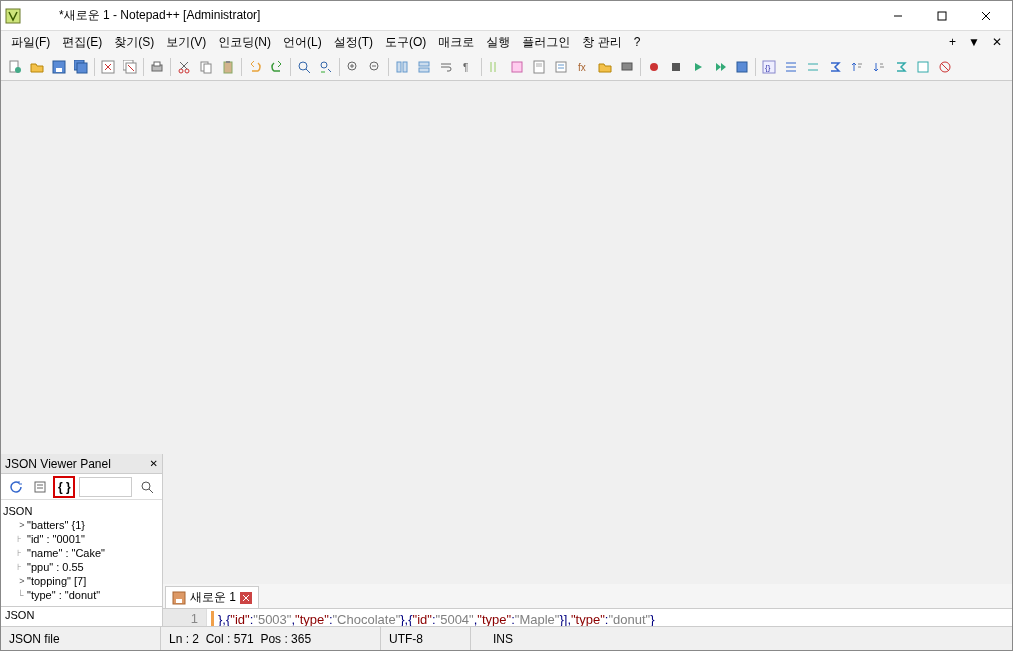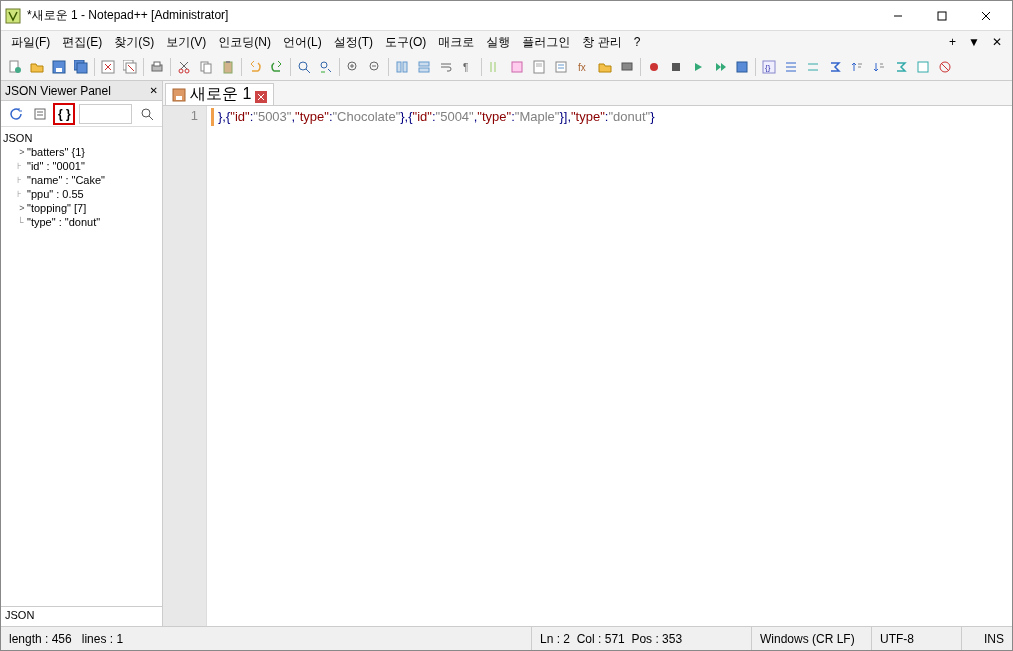--- a/index.html
+++ b/index.html
@@ -3,57 +3,57 @@
 <meta charset="utf-8">
 <style>
 * { margin: 0; padding: 0; box-sizing: border-box; font-family: "Segoe UI", Tahoma, sans-serif; }
 html, body { width: 1013px; height: 651px; overflow: hidden; background: #fff; }
 
 .window { width: 1013px; height: 651px; border: 1px solid #888; display: flex; flex-direction: column; background: #f0f0f0; }
 
 
 .titlebar { height: 30px; display: flex; align-items: center; padding: 0 4px; background: #fff; border-bottom: 1px solid #ddd; }
 .titlebar .icon { width: 16px; height: 16px; margin-right: 6px; }
-.titlebar .title { flex: 1; font-size: 12px; color: #000; }
+.titlebar .title { flex: 1; font-size: 12px; color: #000; margin-left: 32px; }
 .titlebar .wbtn { width: 44px; height: 28px; display: flex; align-items: center; justify-content: center; font-size: 12px; }
 
 
 .menubar { height: 22px; display: flex; align-items: center; padding: 0 4px; background: #f5f5f5; font-size: 12px; }
 .menubar .mitem { padding: 6px 6px; cursor: default; }
 .menubar .spacer { flex: 1; }
 .menubar .rbtn { padding: 2px 6px; font-size: 12px; }
 
 
 .toolbar { height: 28px; display: flex; align-items: center; padding: 2px 4px; background: #f5f5f5; border-bottom: 1px solid #ccc; gap: 2px; overflow: hidden; }
 .tbtn { width: 20px; height: 20px; display: flex; align-items: center; justify-content: center; border: 1px solid transparent; }
 .tsep { width: 1px; height: 18px; background: #ccc; margin: 0 1px; }
 .tbtn svg { width: 14px; height: 14px; }
 
 
-.body { flex: 1; display: flex; overflow: hidden; }
+.body { flex: 1; display: flex; overflow: hidden; align-items: flex-end; }
 
 
 .jsonpanel { width: 162px; display: flex; flex-direction: column; border-right: 1px solid #ccc; background: #f5f5f5; }
 .jp-title { height: 20px; display: flex; align-items: center; justify-content: space-between; padding: 0 4px; font-size: 12px; background: #e8e8e8; border-bottom: 1px solid #ccc; }
 .jp-toolbar { height: 26px; display: flex; align-items: center; padding: 2px 4px; gap: 2px; background: #fff; border-bottom: 1px solid #ddd; }
 .jp-btn { width: 22px; height: 22px; display: flex; align-items: center; justify-content: center; border: 1px solid transparent; font-size: 12px; }
 .jp-btn.highlight { border: 2px solid #d40000; }
 .jp-search { flex: 1; height: 20px; border: 1px solid #ccc; font-size: 11px; padding: 0 2px; min-width: 0; margin: 0 2px; }
 .jp-tree { flex: 1; background: #fff; font-size: 11px; padding: 4px 2px; overflow: auto; }
 .jp-tree .root { font-weight: normal; }
 .jp-tree .node { white-space: nowrap; padding: 1px 0; display: flex; align-items: center; }
 .jp-tree .indent { display: inline-block; width: 14px; }
 .jp-tree .exp { width: 10px; display: inline-block; color: #555; font-size: 9px; text-align:center; }
 .jp-tree .branch { display: inline-block; width: 10px; color: #999; font-size: 9px; }
 .jp-bottom { height: 20px; font-size: 11px; padding: 2px 4px; border-top: 1px solid #ccc; background:#fff; }
 
 
 .editor { flex: 1; display: flex; flex-direction: column; background: #fff; }
 .tabbar { height: 24px; display: flex; align-items: flex-end; padding: 0 2px; background: #f5f5f5; }
-.etab { height: 22px; display: flex; align-items: center; padding: 8px 6px; background: #fff; border: 1px solid #ccc; border-bottom: none; font-size: 16px; gap: 4px;}
+.etab { height: 22px; display: flex; align-items: center; padding: 8px 6px; background: #fff; border: 1px solid #ccc; border-bottom: none; font-size: 12px; gap: 4px;}
 .etab .ticon { width: 14px; height: 14px; }
 .etab .tclose { width: 12px; height: 12px; }
 
 .editbody { flex: 1; display: flex; position: relative; background: #fff; border-top:1px solid #ccc;}
 .gutter { width: 44px; background: #e8e8e8; text-align: right; padding: 2px 8px 0 0; font-family: Consolas, monospace; font-size: 13px; color: #888; border-right: 1px solid #ddd; }
 .codewrap { flex: 1; position: relative; }
 .codeline { position: absolute; top: 2px; left: 4px; right: 0; font-family: Consolas, monospace; font-size: 13px; white-space: nowrap; border-left: 3px solid #f0a04a; padding-left: 4px; height: 18px; line-height: 18px; }
 .codeline .key { color:#8b0000; }
 .codeline .str { color:#808080; }
 .codeline .op { color:#000080; }
@@ -462,27 +462,23 @@
           <div>1</div>
         </div>
         <div class="codewrap">
           <div class="codeline" id="codeline"><span class="op">},{</span><span class="key">"id"</span><span class="op">:</span><span class="str">"5003"</span><span class="op">,</span><span class="key">"type"</span><span class="op">:</span><span class="str">"Chocolate"</span><span class="op">},{</span><span class="key">"id"</span><span class="op">:</span><span class="str">"5004"</span><span class="op">,</span><span class="key">"type"</span><span class="op">:</span><span class="str">"Maple"</span><span class="op">}],</span><span class="key">"type"</span><span class="op">:</span><span class="str">"donut"</span><span class="op">}</span></div>
         </div>
       </div>
     </div>
   </div>
 
   <div class="status">
-    <div class="cell grow">
-      <span>length : 456</span>&nbsp;&nbsp;&nbsp;
-      <span>lines : 1</span>
-    </div>
+    <div class="cell" style="width:160px;">JSON file</div>
     <div class="cell" style="width:220px;">
       <span>Ln : 2</span>&nbsp;&nbsp;
       <span>Col : 571</span>&nbsp;&nbsp;
-      <span>Pos : 353</span>
+      <span>Pos : 365</span>
     </div>
-    <div class="cell" style="width:120px;">Windows (CR LF)</div>
     <div class="cell" style="width:90px;text-align:center;">UTF-8</div>
     <div class="cell" style="width:50px;border-right:none;justify-content:flex-end;">INS</div>
   </div>
 
 </div>
 
 </body></html>

